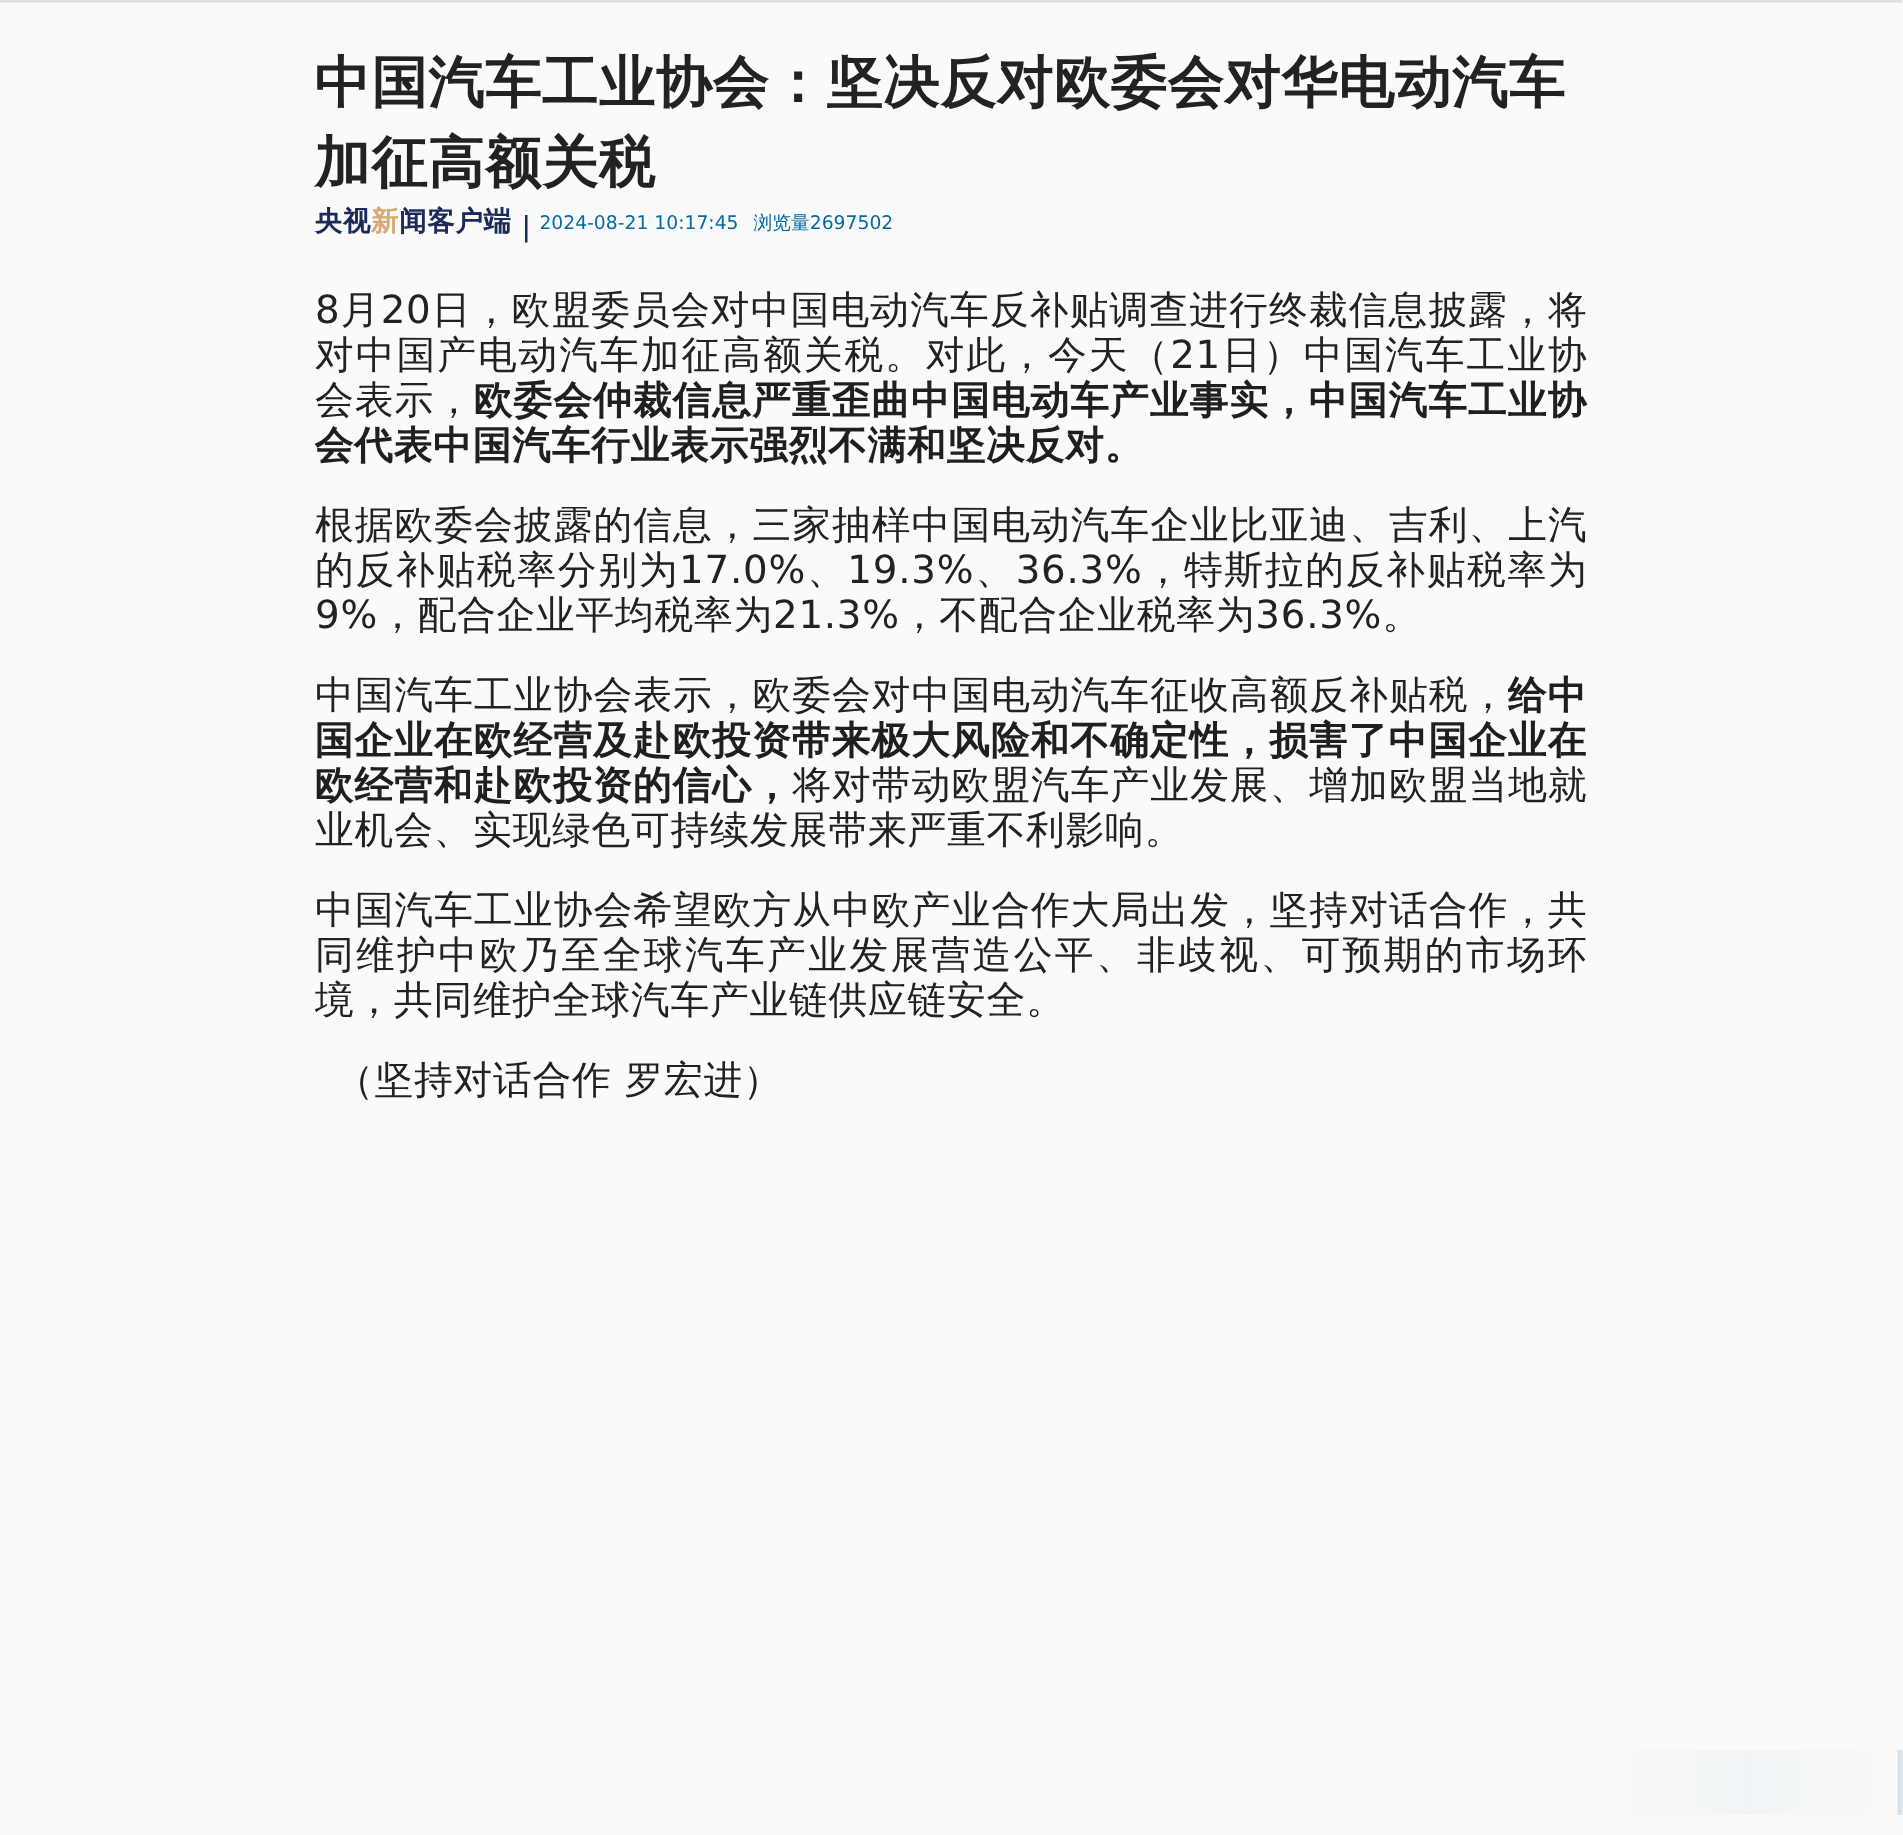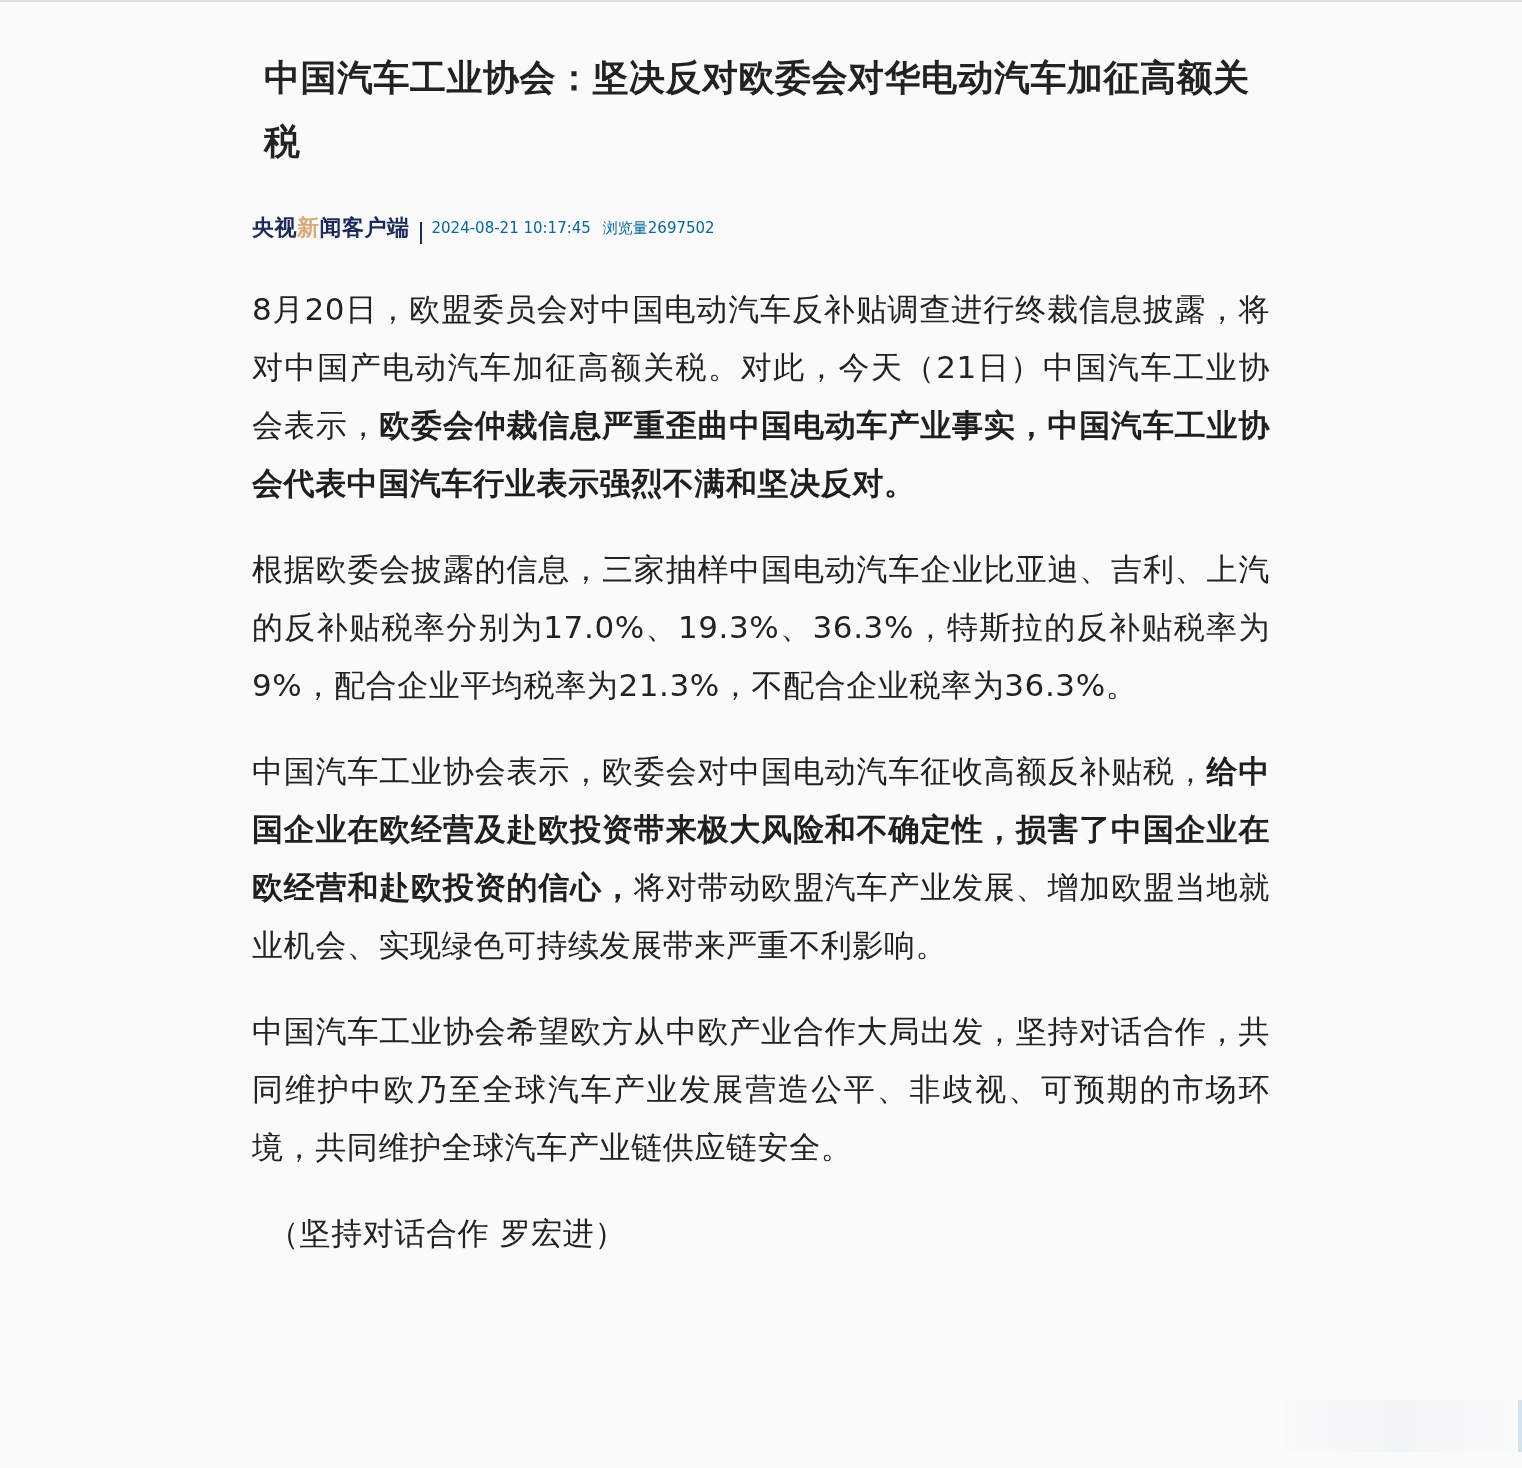--- a/index.html
+++ b/index.html
@@ -22,29 +22,28 @@
       height: 2px;
       background: #dfe0dc;
     }
     .article {
       position: absolute;
       left: 252px;
       top: 34px;
       width: 1018px;
     }
     .title {
-      margin: 12px;
-      font-size: 36px;
+      margin: 0;
+      font-size: 45px;
       line-height: 64px;
       font-weight: bold;
       color: #222222;
       letter-spacing: 0.5px;
     }
     .meta {
-      margin-top: 38px;
       height: 32px;
       display: flex;
       align-items: flex-end;
       font-size: 22px;
       line-height: 32px;
       white-space: nowrap;
     }
     .source {
       font-weight: bold;
       color: #1b2a5a;
@@ -64,21 +63,21 @@
       color: #0369a1;
       font-size: 15px;
     }
     .date { margin-right: 12px; }
     .body {
       margin-top: 36px;
     }
     .para {
       margin: 0 0 28px 0;
       font-size: 31px;
-      line-height: 58px;
+      line-height: 36px;
       color: #222222;
       text-align: justify;
       letter-spacing: 0.6px;
     }
     .para b {
       font-weight: bold;
       color: #1f1f1f;
     }
     .para.credit {
       margin-top: 4px;

